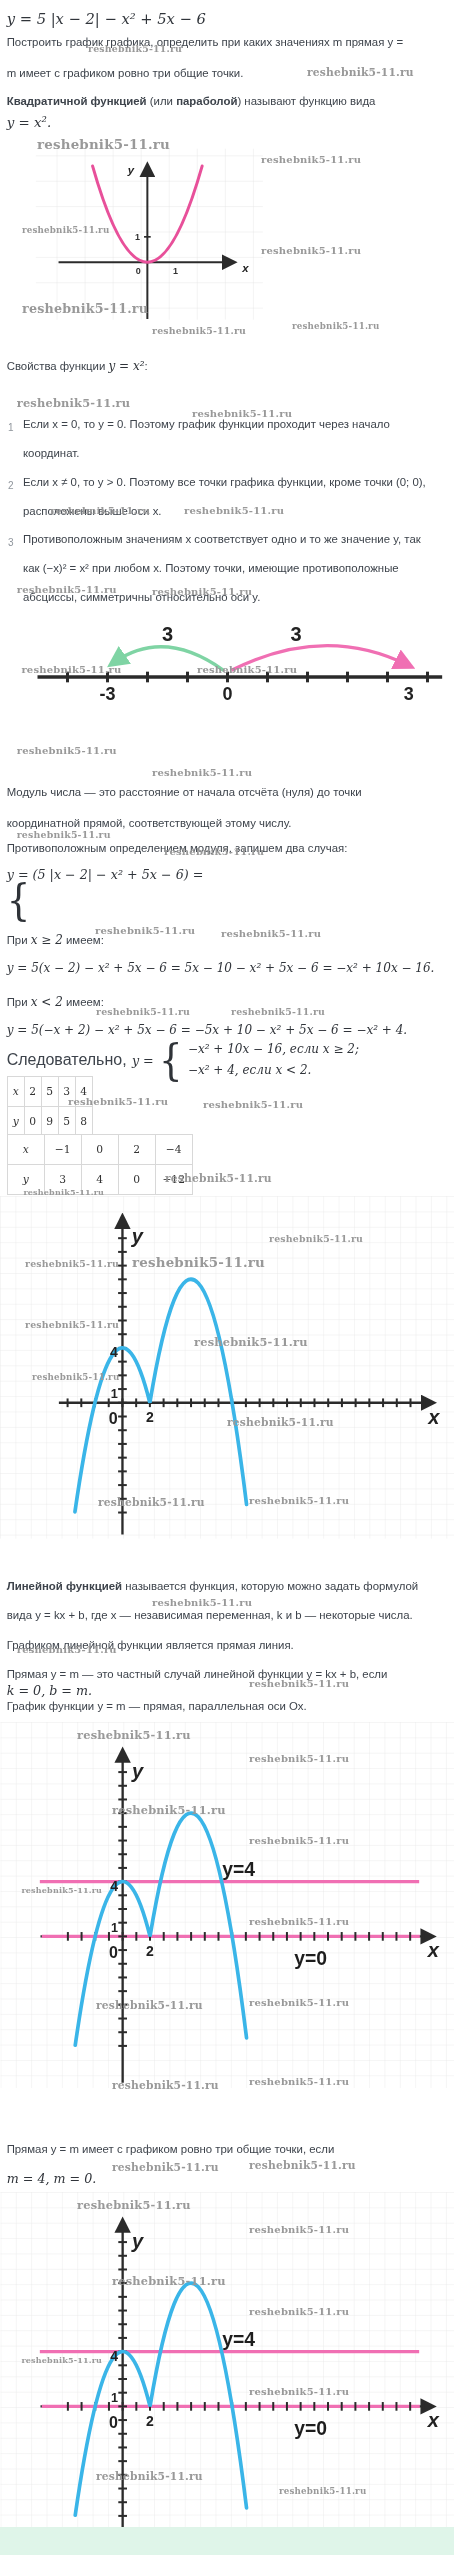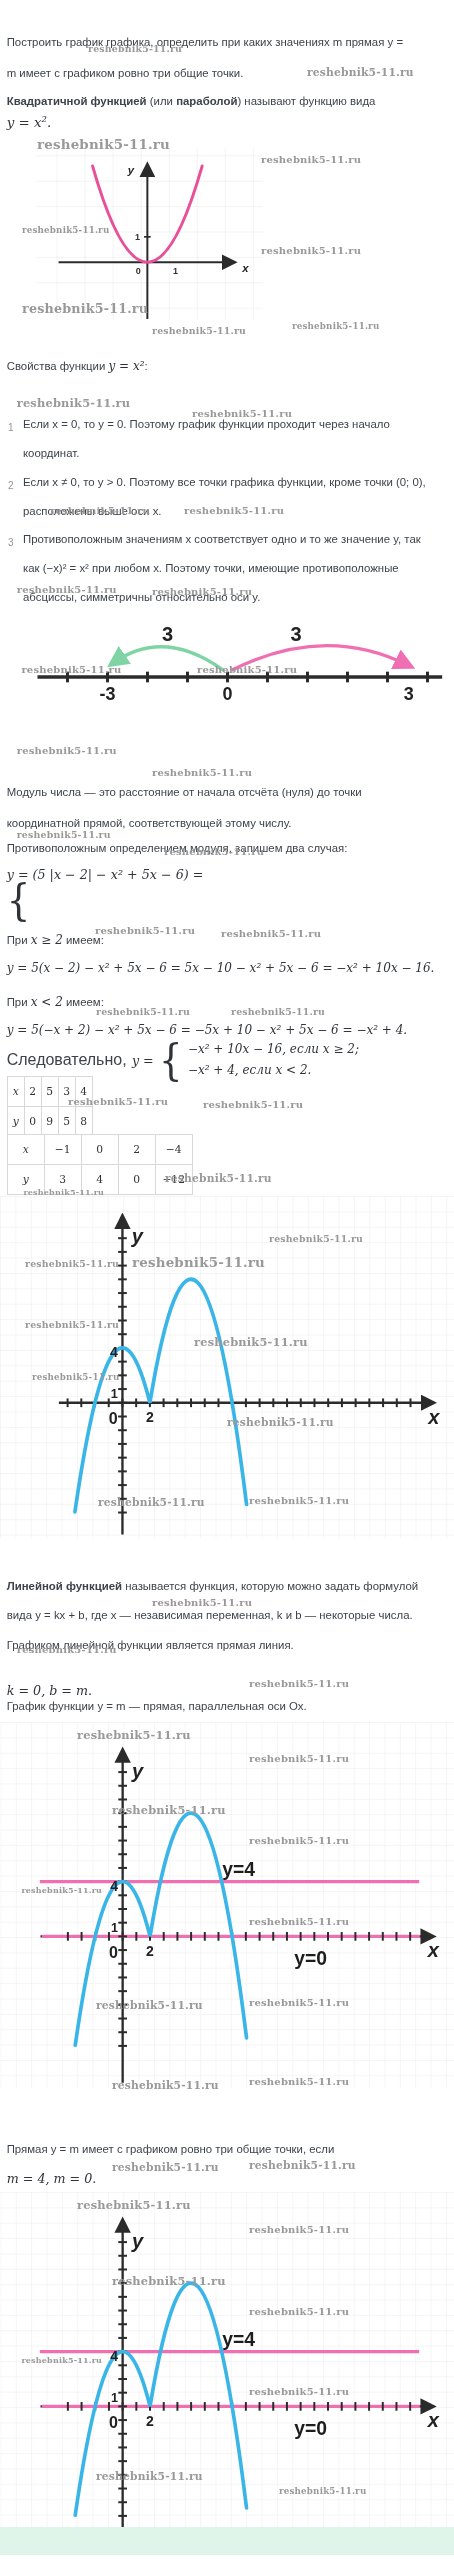--- a/index.html
+++ b/index.html
@@ -34,20 +34,21 @@
   .axs{font:italic bold 17px "Liberation Sans",sans-serif;fill:#222}
   .tks{font:600 13.5px "Liberation Sans",sans-serif;fill:#333}
   .nl{font:bold 27px "Liberation Sans",sans-serif;fill:#222}
   .nl3{font:bold 30px "Liberation Sans",sans-serif;fill:#222}
 </style>
 </head>
 <body>
 
 <div id="page">
 
+  <div class="t m f22" style="top:4px">y = 5 |x − 2| − x² + 5x − 6</div>
   <div class="t" style="top:28px">Построить график графика, определить при каких значениях m прямая y =</div>
   <div class="t" style="top:59px">m имеет с графиком ровно три общие точки.</div>
 
   <div class="t" style="top:87px"><b>Квадратичной функцией</b><span> (или </span><b>параболой</b><span>) называют функцию вида</span></div>
   <div class="t m f20" style="top:108px">y = x².</div>
 
   <svg class="fig" style="top:130px" width="455" height="195" viewBox="0 0 680 292">
     <defs>
       <pattern id="gA" width="42" height="38" patternUnits="userSpaceOnUse">
         <path d="M42 0H0V38" fill="none" stroke="#e2e2e2" stroke-width="1.2"></path>
@@ -240,20 +241,21 @@
     <text x="640" y="340" class="ax">x</text>
     <text x="176" y="241" class="tk" text-anchor="end">4</text>
     <text x="176" y="302" class="tk1" text-anchor="end">1</text>
     <text x="176" y="341" class="tk0" text-anchor="end">0</text>
     <text x="224" y="338" class="tk" text-anchor="middle">2</text>
   </svg>
 
   <div class="t" style="top:1601px">вида y = kx + b, где x — независимая переменная, k и b — некоторые числа.</div>
   <div class="t" style="top:1572px"><b>Линейной функцией</b><span> называется функция, которую можно задать формулой</span></div>
   <div class="t" style="top:1631px">Графиком линейной функции является прямая линия.</div>
+  <div class="t" style="top:1660px">Прямая y = m — это частный случай линейной функции y = kx + b, если</div>
   <div class="t m f19" style="top:1676px">k = 0,  b = m.</div>
   <div class="t" style="top:1692px">График функции y = m — прямая, параллельная оси Ox.</div>
 
   <svg class="fig" id="graph-m" style="top:1722px" width="455" height="374" viewBox="0 0 680 560">
     <defs>
       <pattern id="gD" width="23" height="23" patternUnits="userSpaceOnUse">
         <path d="M23 0H0V23" fill="none" stroke="#e7e7e7" stroke-width="1.2"></path>
       </pattern>
       <marker id="mD" viewBox="0 0 10 10" refX="7" refY="5" markerWidth="7" markerHeight="7" orient="auto">
         <path d="M0 0L10 5L0 10z" fill="#2b2b2b"></path>

